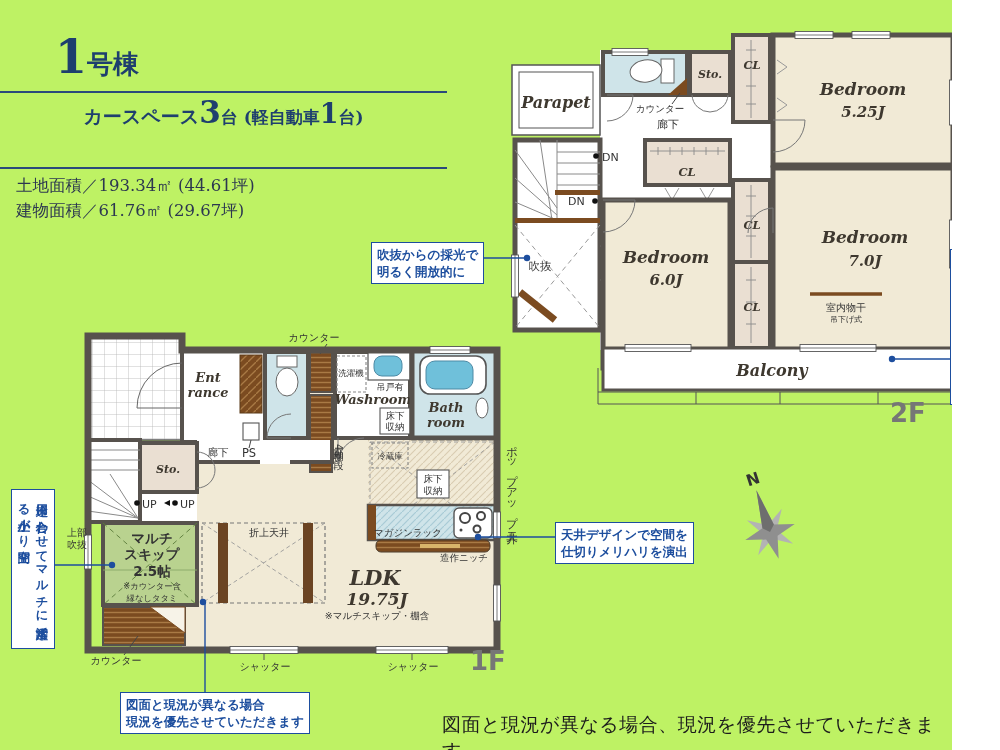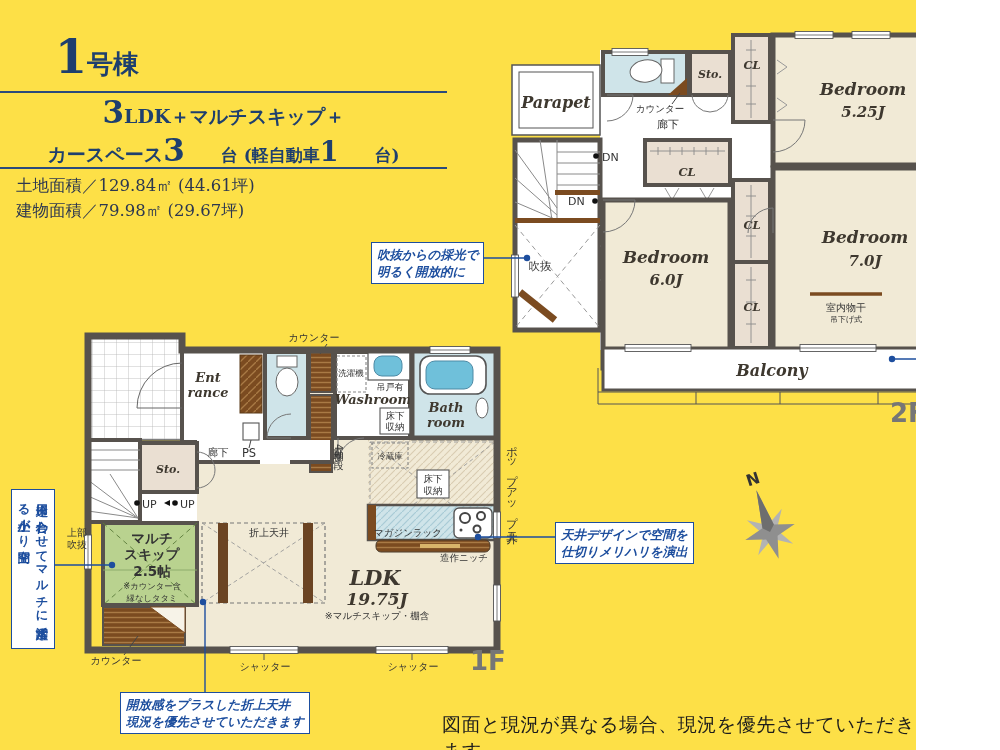--- a/index.html
+++ b/index.html
@@ -1,34 +1,34 @@
 <!DOCTYPE html>
 <html><head>
 <meta charset="utf-8">
 <style>
   html,body{margin:0;padding:0;background:#fff;}
-  .canvas{position:relative;width:916px;height:750px;background:#fde047;overflow:hidden;
-          font-family:"DejaVu Sans",sans-serif;}
+  .canvas{position:relative;width:916px;height:750px;background:#bef264;overflow:hidden;
+          font-family:"DejaVu Sans",sans-serif;padding-left:36px;}
   
   .hdr-bnum{position:absolute;left:55px;top:30px;color:#1e3f6e;font-family:"DejaVu Serif",serif;}
   .hdr-bnum .big{font-size:46px;font-weight:bold;}
   .hdr-bnum .sm{font-size:26px;font-weight:bold;}
   .hdr-rule{position:absolute;left:0;height:2px;background:#2a4a7b;width:447px;}
   .hdr-plan{position:absolute;left:0;top:96px;width:447px;text-align:center;color:#1e3f6e;
             font-family:"DejaVu Serif",serif;font-weight:bold;}
   .hdr-plan .n{font-size:31px;}
   .hdr-plan .t{font-size:19px;}
-  .hdr-plan .t2{font-size:17px;margin-left:36px;}
+  .hdr-plan .t2{font-size:17px;}
   .hdr-plan .row{line-height:33px;}
   .hdr-area{position:absolute;left:16px;top:173px;color:#2c3750;font-family:"DejaVu Serif",serif;
             font-size:16.5px;line-height:25px;}
   
   .ann{position:absolute;background:#fff;border:1.6px solid #1d4e9e;color:#1d4e9e;font-weight:bold;
        font-family:"DejaVu Sans",sans-serif;z-index:6;}
-  .ann.h{padding:3px 5px;font-size:12.5px;line-height:17px;white-space:nowrap;font-style:italic;}
+  .ann.h{padding:3px 5px;font-size:12.5px;line-height:17px;white-space:nowrap;}
   .ann.v{writing-mode:vertical-rl;padding:4px 3px;font-size:12.3px;line-height:18px;letter-spacing:1px;}
   
   .floor-label{position:absolute;font-size:26px;font-weight:bold;color:#767676;z-index:4;}
   .vlabel{position:absolute;writing-mode:vertical-rl;color:#333;z-index:4;letter-spacing:1px;}
   .upper-void{position:absolute;left:59px;top:527px;width:28px;font-size:10px;line-height:12px;
               color:#333;text-align:right;z-index:4;}
   .disclaimer{position:absolute;left:442px;top:712px;font-size:19px;color:#1c1c1c;letter-spacing:0.5px;}
   svg{position:absolute;overflow:visible;}
   svg text{font-family:"DejaVu Sans",sans-serif;fill:#333;}
   svg text.rm{font-family:"DejaVu Serif",serif;font-style:italic;font-weight:bold;fill:#3e382f;}
@@ -37,27 +37,26 @@
 </head>
 <body>
 
 <div class="canvas">
 
   <div class="hdr-bnum">
     <span class="big">1</span><span class="sm">号棟</span>
   </div>
   <div class="hdr-rule" style="top:91px"></div>
   <div class="hdr-plan">
-    <div class="row"><span class="n">3</span><span class="t">LDK＋マルチスキップ＋</span></div>
     <div class="row"><span class="t">カースペース</span><span class="n">3</span><span class="t2">台 (軽自動車</span><span class="n" style="font-size:27px">1</span><span class="t2">台)</span></div>
   </div>
   <div class="hdr-rule" style="top:167px"></div>
   <div class="hdr-area">
-    <div>土地面積／129.84㎡ (44.61坪)</div>
-    <div>建物面積／79.98㎡ (29.67坪)</div>
+    <div>土地面積／193.34㎡ (44.61坪)</div>
+    <div>建物面積／61.76㎡ (29.67坪)</div>
   </div>
 
   <svg id="plan2f" style="left:500px;top:20px" width="460" height="400" viewBox="0 0 460 400">
 
     <rect x="100" y="30" width="175" height="300" fill="#ffffff"></rect>
 
     <rect x="15" y="120" width="85" height="190" fill="#ffffff" stroke="#57524d" stroke-width="5"></rect>
     <g stroke="#8a8a8a" stroke-width="1">
       <line x1="57" y1="120" x2="57" y2="203"></line>
       <line x1="57" y1="132" x2="100" y2="132"></line>
@@ -395,21 +394,21 @@
     <span>2部屋から行き来できる続きバルコニー</span>
   </div>
   <div class="ann v" style="left:11px;top:489px;height:150px">
     <span>用途に合わせてマルチに活躍する小上がり空間</span>
   </div>
   <div class="ann h" style="left:555px;top:522px">
     <div>天井デザインで空間を</div>
     <div>仕切りメリハリを演出</div>
   </div>
   <div class="ann h" style="left:120px;top:692px">
-    <div>開放感をプラスした折上天井</div>
+    <div>図面と現況が異なる場合</div>
     <div>現況を優先させていただきます</div>
   </div>
 
   <div class="vlabel" style="left:504px;top:438px;font-size:11.5px">
     <span>ポップアップ天井</span>
   </div>
   <div class="vlabel" style="left:331px;top:441px;font-size:10px">
     <span>可動棚4段</span>
   </div>
   <div class="upper-void">

